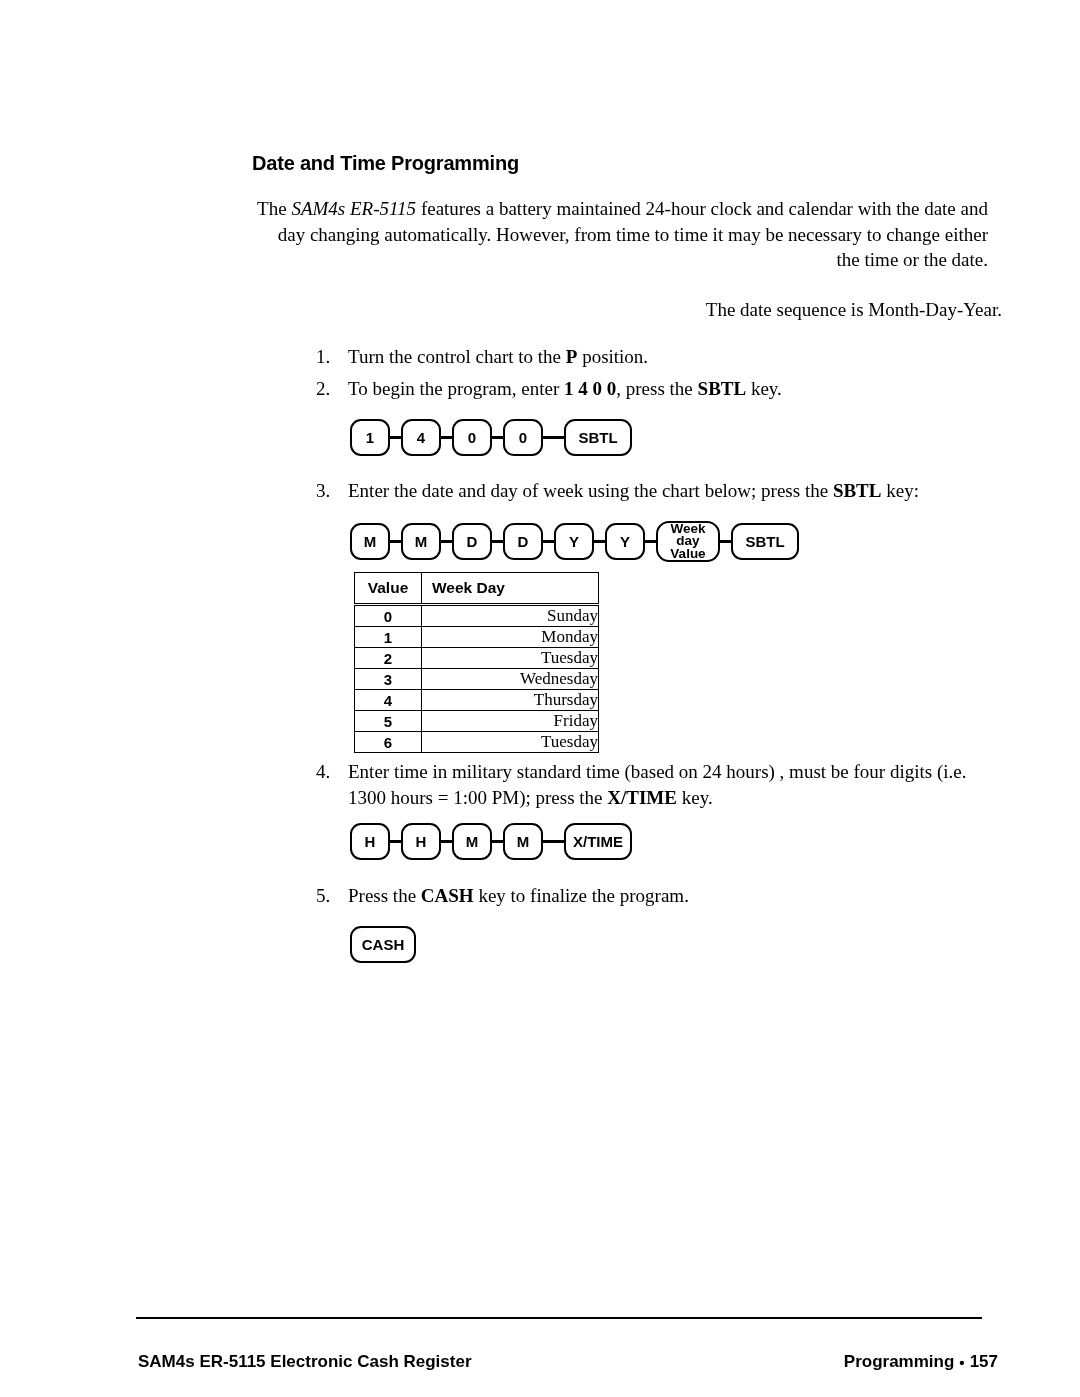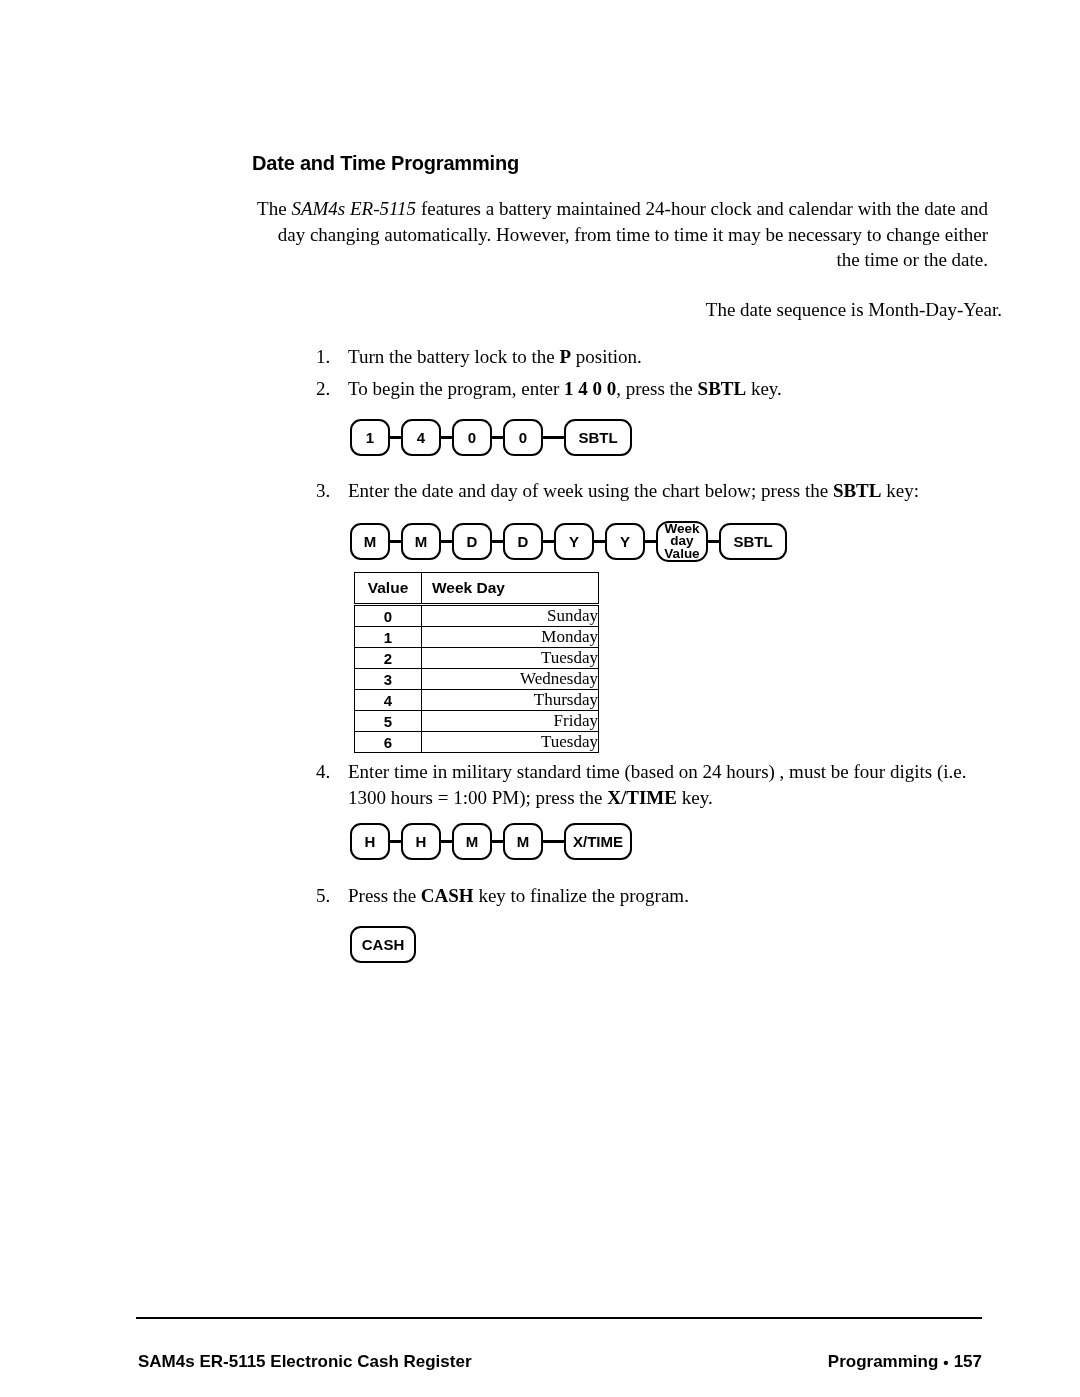--- a/index.html
+++ b/index.html
@@ -98,21 +98,21 @@
     justify-content: center;
     text-align: center;
     line-height: 1;
     white-space: nowrap;
   }
   .key.sq  { width: 40px;  height: 37px; font-size: 15px; }
   .key.wide{ width: 68px;  height: 37px; font-size: 15px; }
   .key.cash{ width: 66px;  height: 37px; font-size: 15px; }
   .key.xtime{ width: 68px; height: 37px; font-size: 15px; }
   .key.stack {
-    width: 52px;
+    width: 64px;
     height: 41px;
     font-size: 13.5px;
     line-height: 12.5px;
     border-radius: 13px;
     flex-direction: column;
     overflow: visible;
   }
   .key.stack span { display: block; }
   .conn {
     height: 2.2px;
@@ -169,40 +169,40 @@
   .footer-left, .footer-right {
     position: absolute;
     top: 1326px;
     font-family: "Liberation Sans", "DejaVu Sans", sans-serif;
     font-weight: bold;
     font-size: 17px;
     white-space: nowrap;
     margin-top: 26px;
   }
   .footer-left { left: 138px; }
-  .footer-right { right: 98px; }
+  .footer-right { right: 82px; }
   .footer-right .dot { padding: 0 5px; font-size: 15px; vertical-align: middle; }
 </style>
 </head>
 <body>
 
 <div class="page">
 
   <div class="h1">Date and Time Programming</div>
 
   <div class="para intro">
     <span>The </span><span class="it">SAM4s ER-5115</span><span> features a battery maintained 24-hour clock and calendar with the date and day changing automatically.  However, from time to time it may be necessary to change either the time or the date.</span>
   </div>
 
 
   <div class="para seq">The date sequence is Month-Day-Year.</div>
 
   <div class="step" style="top:344px;">
     <span class="num">1.</span>
-    <span class="txt"><span>Turn the battery lock to the </span><span class="bd">P</span><span> position.</span></span>
+    <span class="txt"><span>Turn the control chart to the </span><span class="bd">P</span><span> position.</span></span>
   </div>
 
   <div class="step" style="top:376px;">
     <span class="num">2.</span>
     <span class="txt"><span>To begin the program, enter </span><span class="bd">1 4 0 0</span><span>, press the </span><span class="bd">SBTL</span><span> key.</span></span>
   </div>
 
   <div class="keyrow" style="left:350px; top:419px;">
     <div class="key sq">1</div>
     <div class="conn s"></div>

